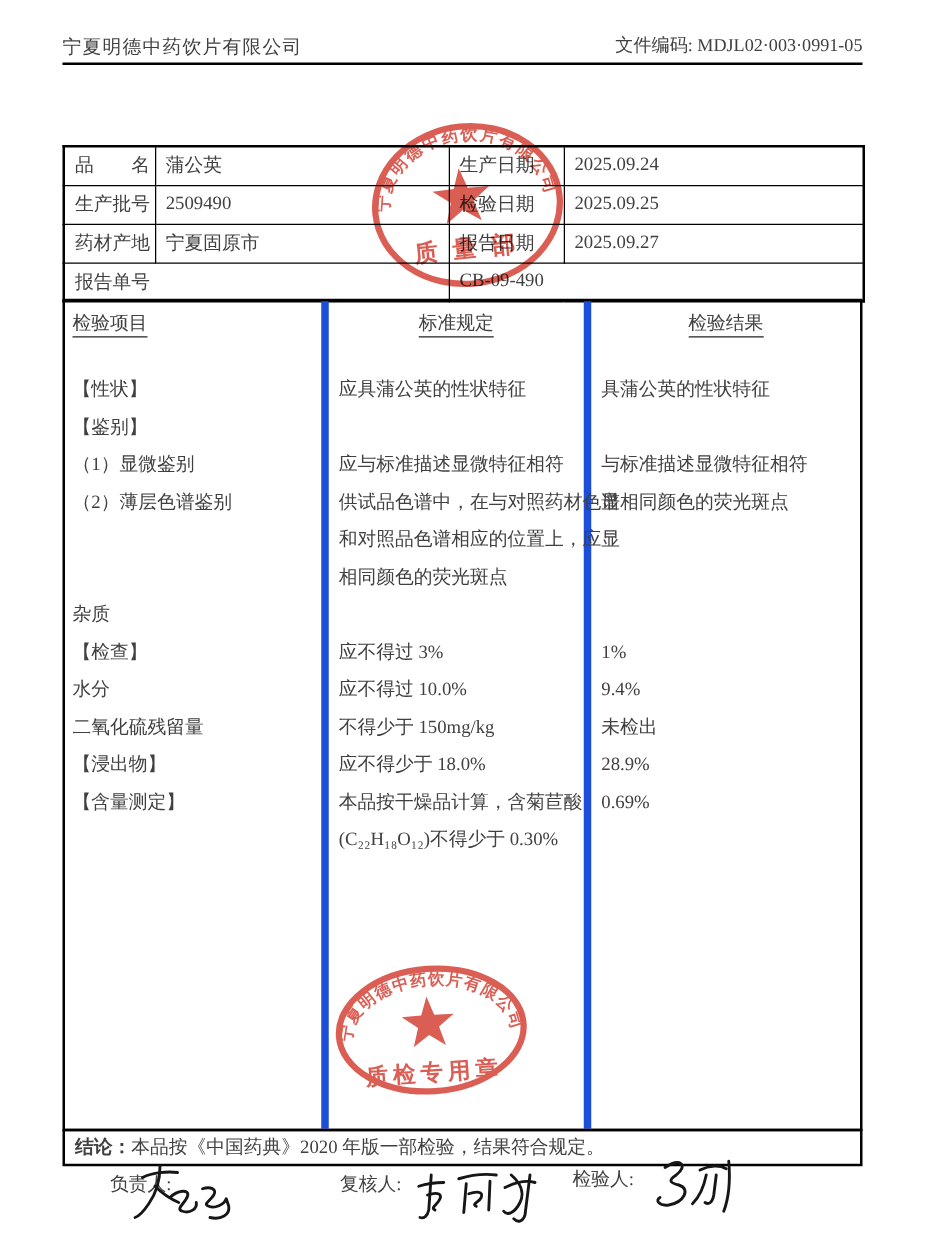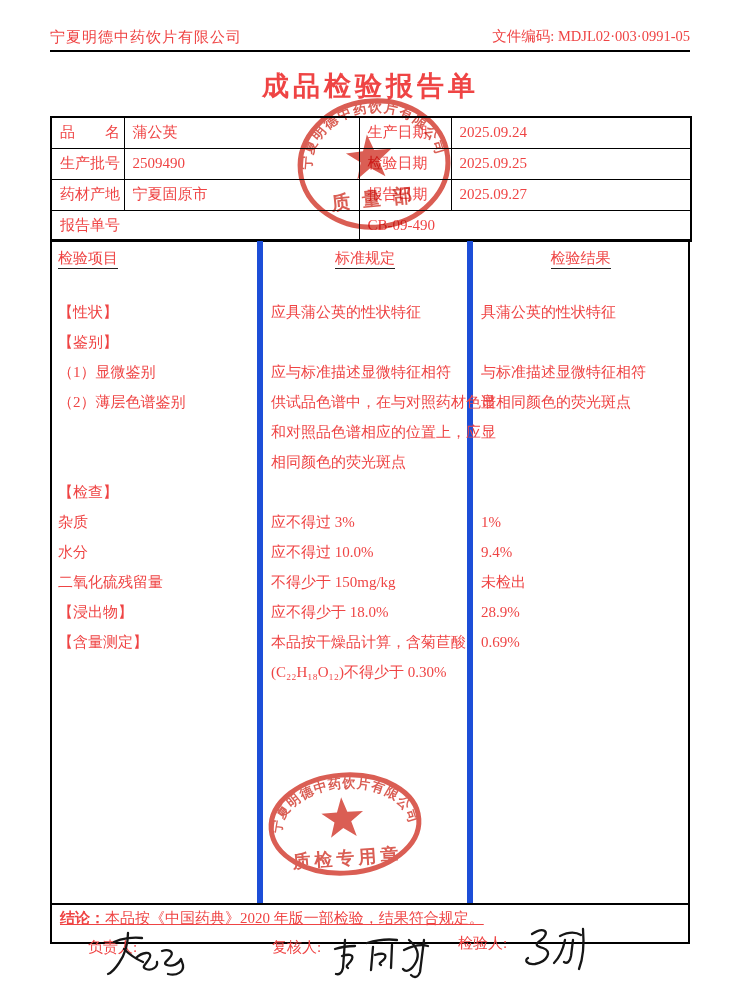--- a/index.html
+++ b/index.html
@@ -1,19 +1,19 @@
 <!DOCTYPE html>
 <html><head>
 <meta charset="utf-8">
 <style>
   * { margin:0; padding:0; box-sizing:border-box; }
   body { background:#e8e8e8; }
   .page {
     position:relative; width:741px; height:1000px; background:#ffffff;
-    font-family:"Liberation Serif","DejaVu Serif",serif; color:#ef4444;
+    font-family:"Liberation Serif","DejaVu Serif",serif; color:#404040;
     overflow:hidden; margin:0 auto;
   }
   
   .hdr-company { position:absolute; left:50px; top:28px; font-size:15px; letter-spacing:1px; }
   .hdr-code    { position:absolute; right:51px; top:27px; font-size:14.5px; font-weight:normal; }
   .hdr-rule    { position:absolute; left:50px; top:50px; width:640px; height:2px; background:#000; }
   
   .title { position:absolute; left:0; top:68px; width:741px; text-align:center;
            font-family:"Liberation Sans","DejaVu Sans",sans-serif;
            font-size:27px; font-weight:bold; letter-spacing:4px; }
@@ -34,40 +34,39 @@
   .insp .col.b { width:210px; }
   .insp .col.c { flex:1; border-right:none; }
   .insp .hcell { height:56px; padding-top:8px; }
   .insp .col.a .hcell { padding-left:6px; }
   .insp .col.b .hcell, .insp .col.c .hcell { text-align:center; }
   .insp .hcell span { border-bottom:1px solid #222; padding-bottom:2px; }
   .insp .line { height:30px; line-height:30px; white-space:nowrap; }
   .insp .col.a .line { padding-left:6px; }
   .insp .col.b .line, .insp .col.c .line { padding-left:8px; }
   
-  .concl { position:absolute; left:50px; top:903px; width:640px; height:41px;
-           border:2px solid #000; line-height:26px; padding-left:8px; font-size:15px;text-decoration:underline; }
+  .concl { position:absolute; left:50px; top:903px; width:640px; height:30px;
+           border:2px solid #000; line-height:26px; padding-left:8px; font-size:15px; }
   .concl b { font-weight:bold; }
   .sig-label { position:absolute; font-size:15px; }
   .sig-svg { position:absolute; }
   .sig-svg path { fill:none; stroke:#161616; stroke-width:2.3; stroke-linecap:round; stroke-linejoin:round; }
   
   .stamp { position:absolute; opacity:.82; mix-blend-mode:multiply; pointer-events:none; }
   .stamp svg text { font-family:"Liberation Serif","DejaVu Serif",serif; font-weight:bold; }
 </style>
 </head>
 <body>
 
 <div class="page">
 
   <div class="hdr-company">宁夏明德中药饮片有限公司</div>
   <div class="hdr-code"><span>文件编码: </span><span>MDJL02·003·0991-05</span></div>
   <div class="hdr-rule"></div>
 
-  <div class="title">成品检验报告单</div>
 
   <table class="info">
     <tbody>
         <tr>
       <td class="c1">品　　名</td>
       <td class="c2">蒲公英</td>
       <td class="c3">生产日期</td>
       <td class="c4">2025.09.24</td>
     </tr>
     <tr>
@@ -91,22 +90,22 @@
 
   <div class="insp">
     <div class="col a">
       <div class="hcell"><span>检验项目</span></div>
       <div class="line">【性状】</div>
       <div class="line">【鉴别】</div>
       <div class="line">（1）显微鉴别</div>
       <div class="line">（2）薄层色谱鉴别</div>
       <div class="line"></div>
       <div class="line"></div>
+      <div class="line">杂质</div>
       <div class="line">【检查】</div>
-      <div class="line">杂质</div>
       <div class="line">水分</div>
       <div class="line">二氧化硫残留量</div>
       <div class="line">【浸出物】</div>
       <div class="line">【含量测定】</div>
       <div class="line"></div>
     </div>
     <div class="col b">
       <div class="hcell"><span>标准规定</span></div>
       <div class="line">应具蒲公英的性状特征</div>
       <div class="line"></div>

